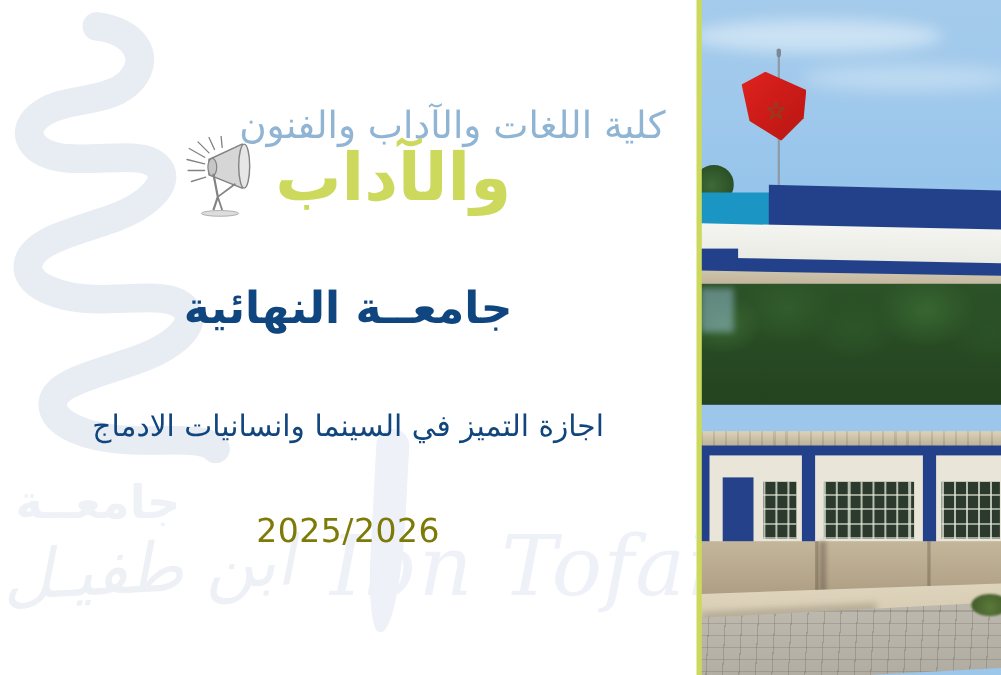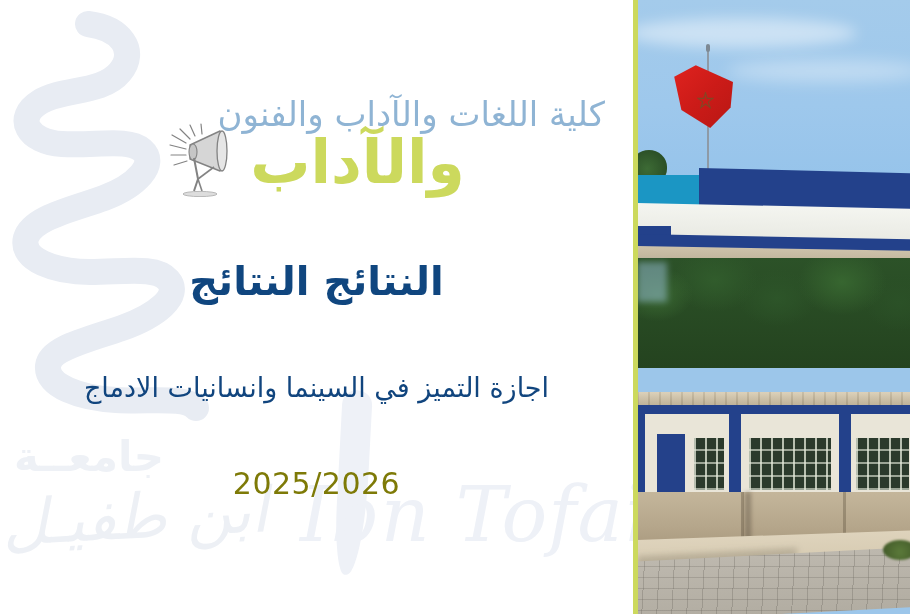--- a/index.html
+++ b/index.html
@@ -598,21 +598,21 @@
             <ellipse cx="54" cy="28" rx="5" ry="20" fill="#e2e2e2" stroke="#6e6e6e" stroke-width="1.3"></ellipse>
             <ellipse cx="25" cy="29" rx="4" ry="8" fill="#bdbdbd" stroke="#6e6e6e" stroke-width="1.1"></ellipse>
             <path d="M26 35 L30 56 L26 68" fill="none" stroke="#6e6e6e" stroke-width="2"></path>
             <path d="M30 56 L46 44" fill="none" stroke="#6e6e6e" stroke-width="1.6"></path>
             <path d="M30 56 L34 68" fill="none" stroke="#6e6e6e" stroke-width="1.6"></path>
             <ellipse cx="32" cy="71" rx="17" ry="2.6" fill="#d8d8d8" stroke="#9a9a9a" stroke-width="0.8"></ellipse>
           </svg>
         </div>
       </div>
 
-      <div class="results-title">النتائج النتائج</div>
+      <div class="results-title">جامعــة النهائية</div>
 
       <div class="program-name">اجازة التميز في السينما وانسانيات الادماج</div>
 
       <div class="academic-year">2025/2026</div>
     </div>
   </div>
 
   <div class="photo-panel">
     <div class="accent-stripe"></div>
 

